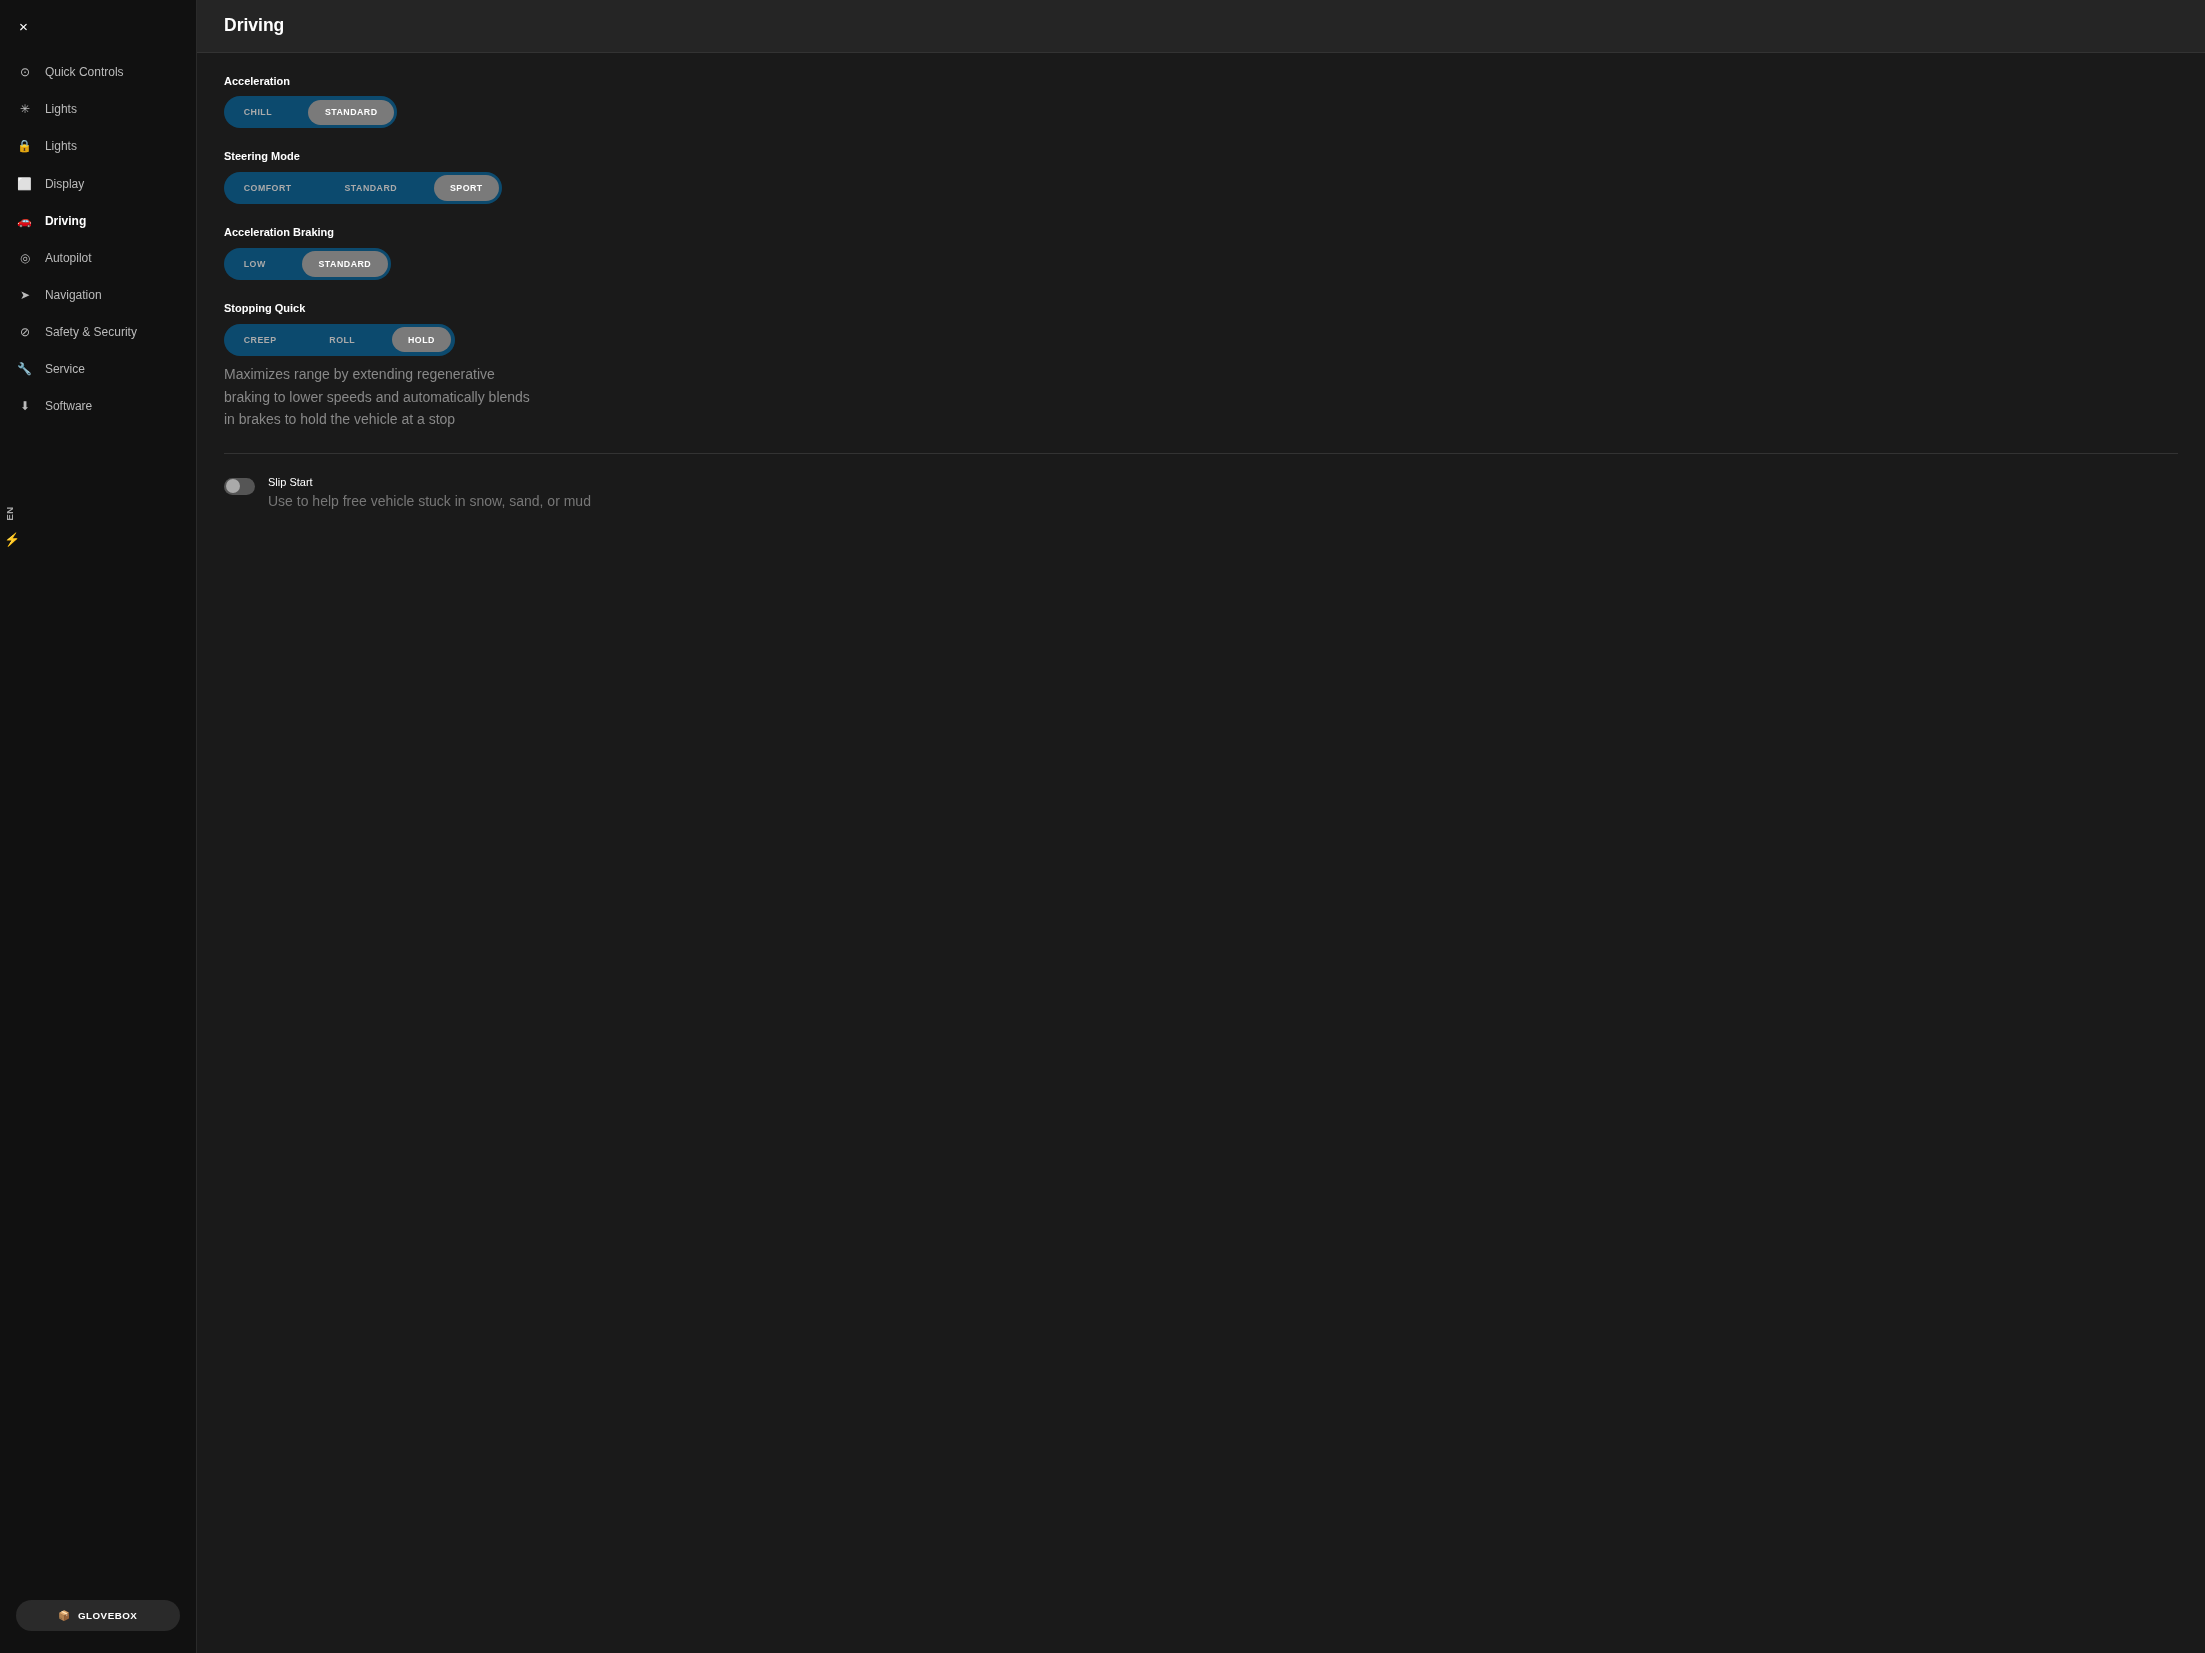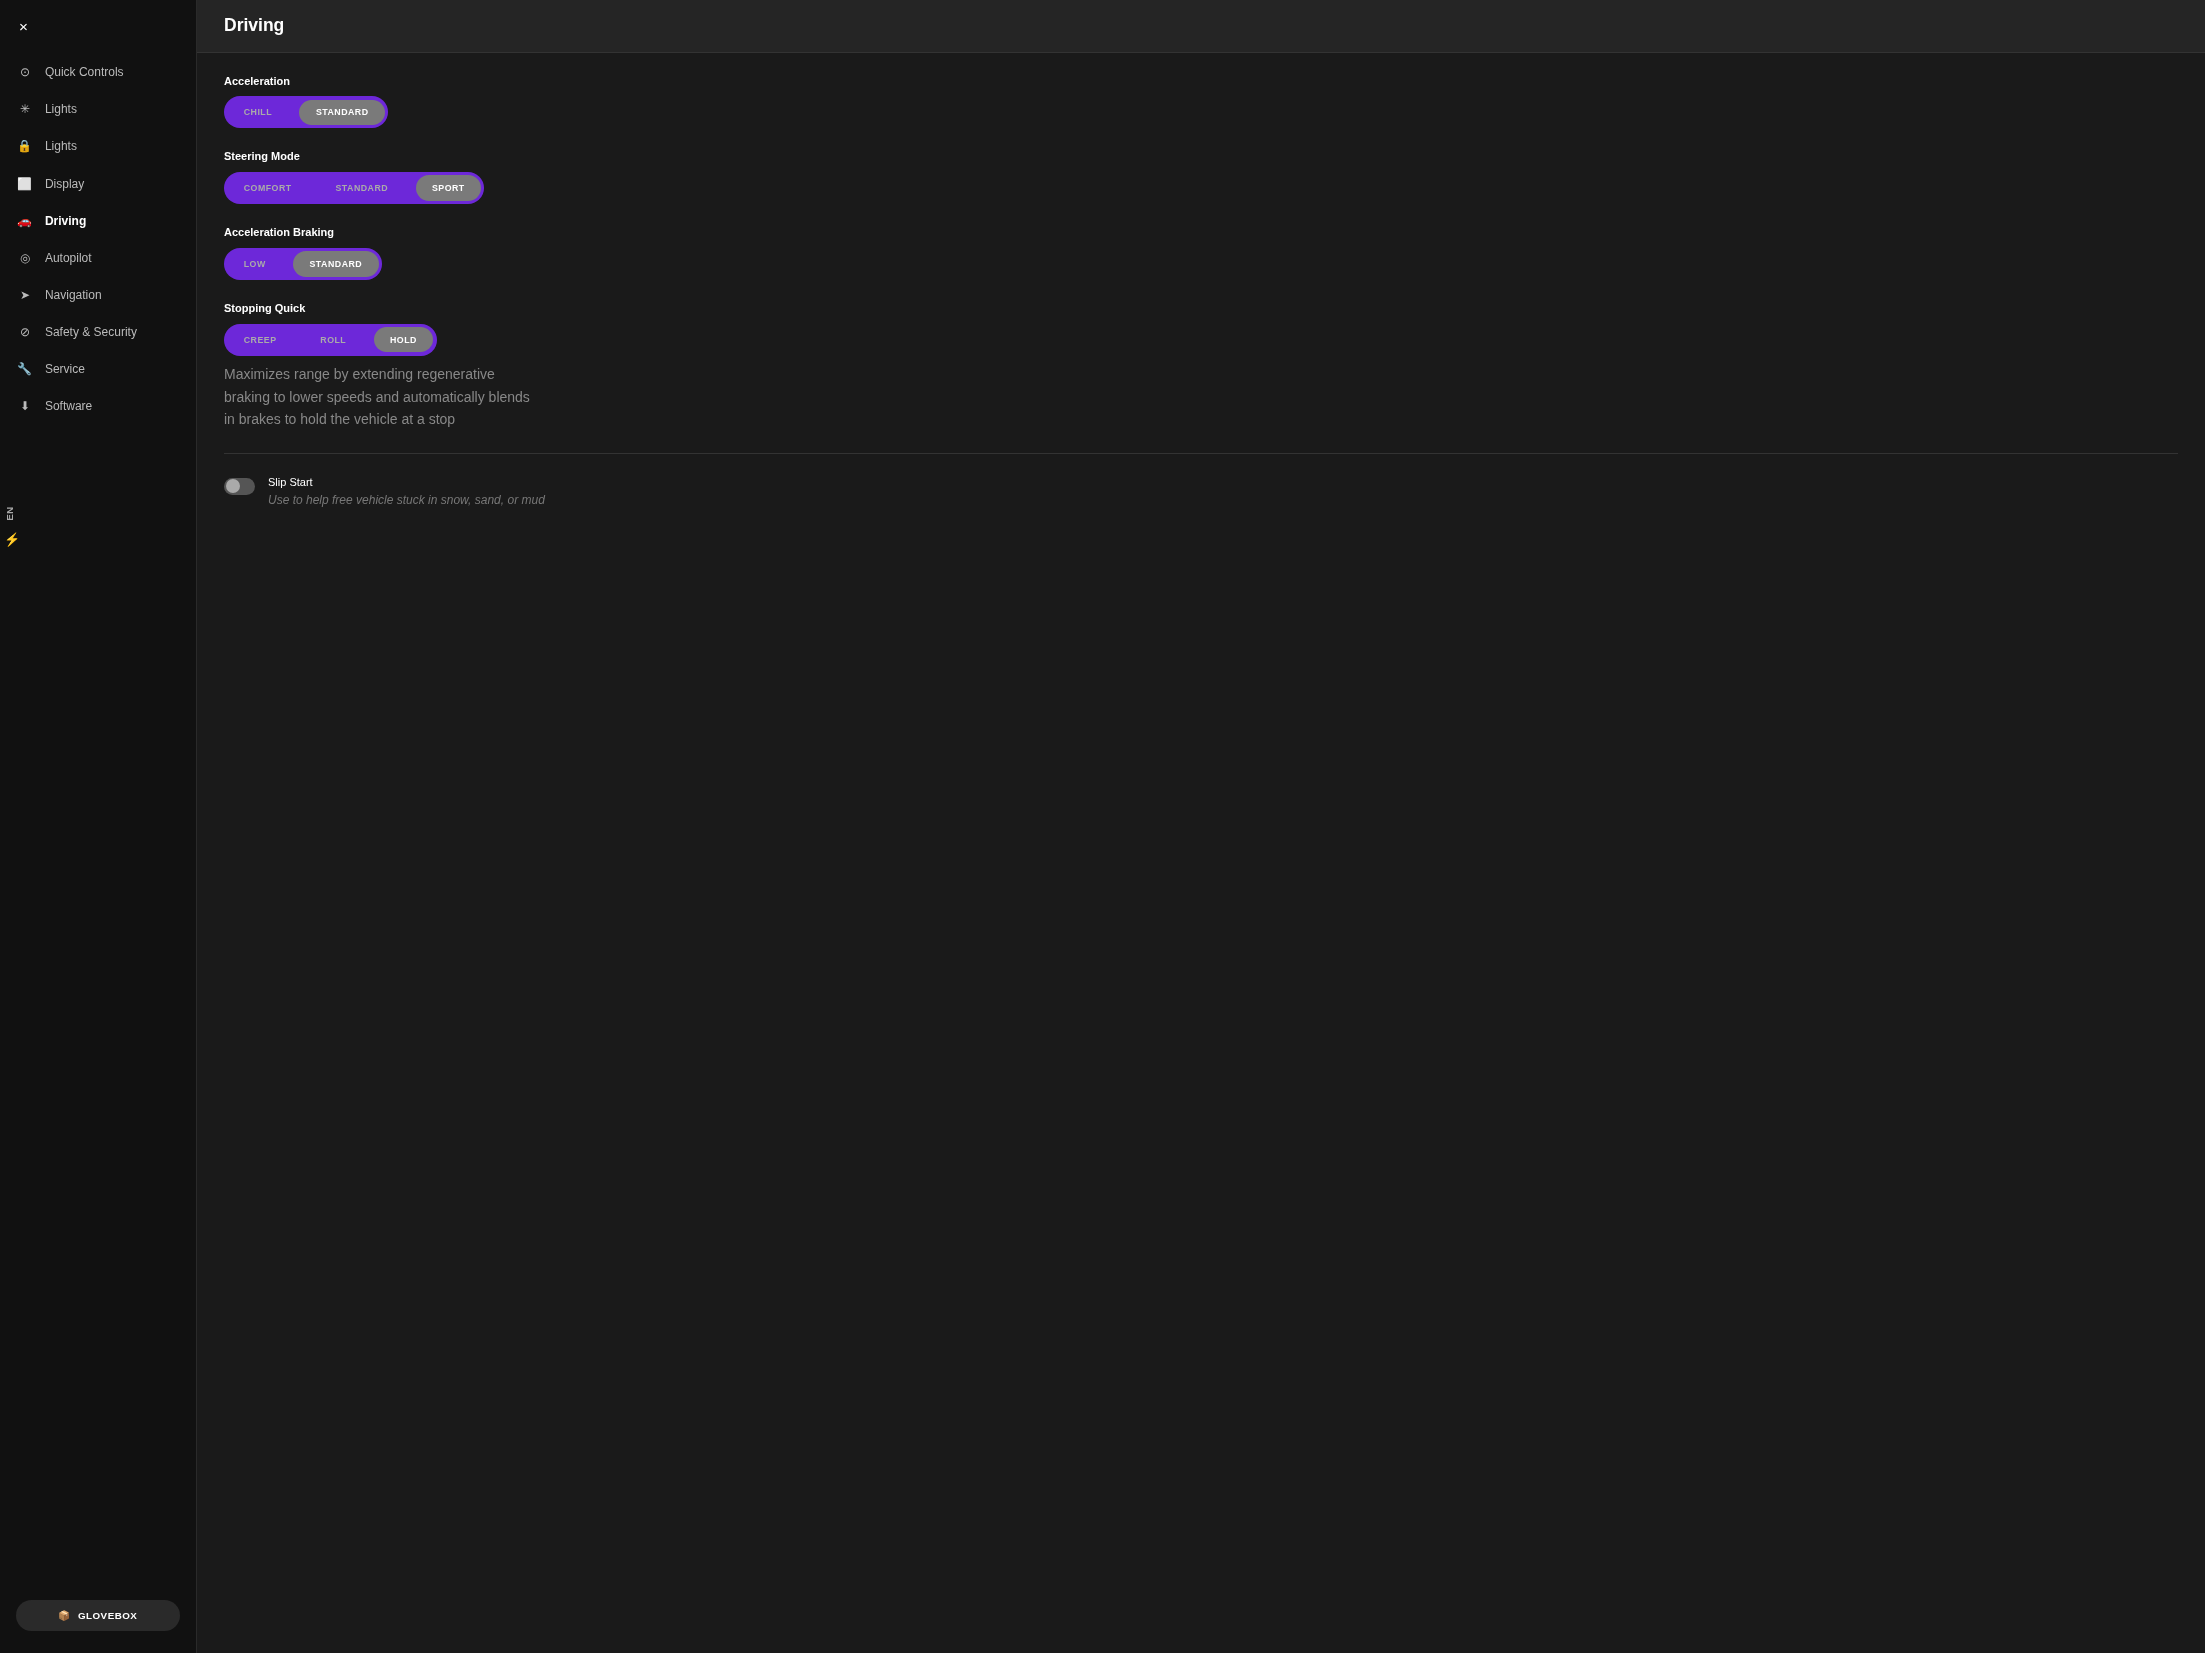--- a/index.html
+++ b/index.html
@@ -124,24 +124,24 @@
     .section-title {
       font-size: 11px;
       font-weight: 700;
       color: #fff;
       margin-bottom: 9.8px;
     }
 
     
     .toggle-group {
       display: inline-flex;
-      background: #6d28d9;
+      background: #0c4a6e;
       border-radius: 27px;
       padding: 3.3px;
-      gap: 11px;
+      gap: 20px;
     }
 
     .toggle-btn {
       border: none;
       background: transparent;
       color: #aaa;
       font-size: 8.8px;
       font-weight: 700;
       padding: 7.7px 16.4px;
       border-radius: 27px;
@@ -201,24 +201,23 @@
     }
 
     .slip-start-text .slip-title {
       font-size: 11px;
       font-weight: 400;
       color: #fff;
       margin-bottom: 3.3px;
     }
 
     .slip-start-text .slip-desc {
-      font-size: 12px;
+      font-size: 14px;
       color: #777;
       line-height: 1.5;
-      font-style: italic;
     }
 
     
     .left-accent {
       position: fixed;
       left: 0;
       top: 30%;
       display: flex;
       flex-direction: column;
       gap: 11px;

